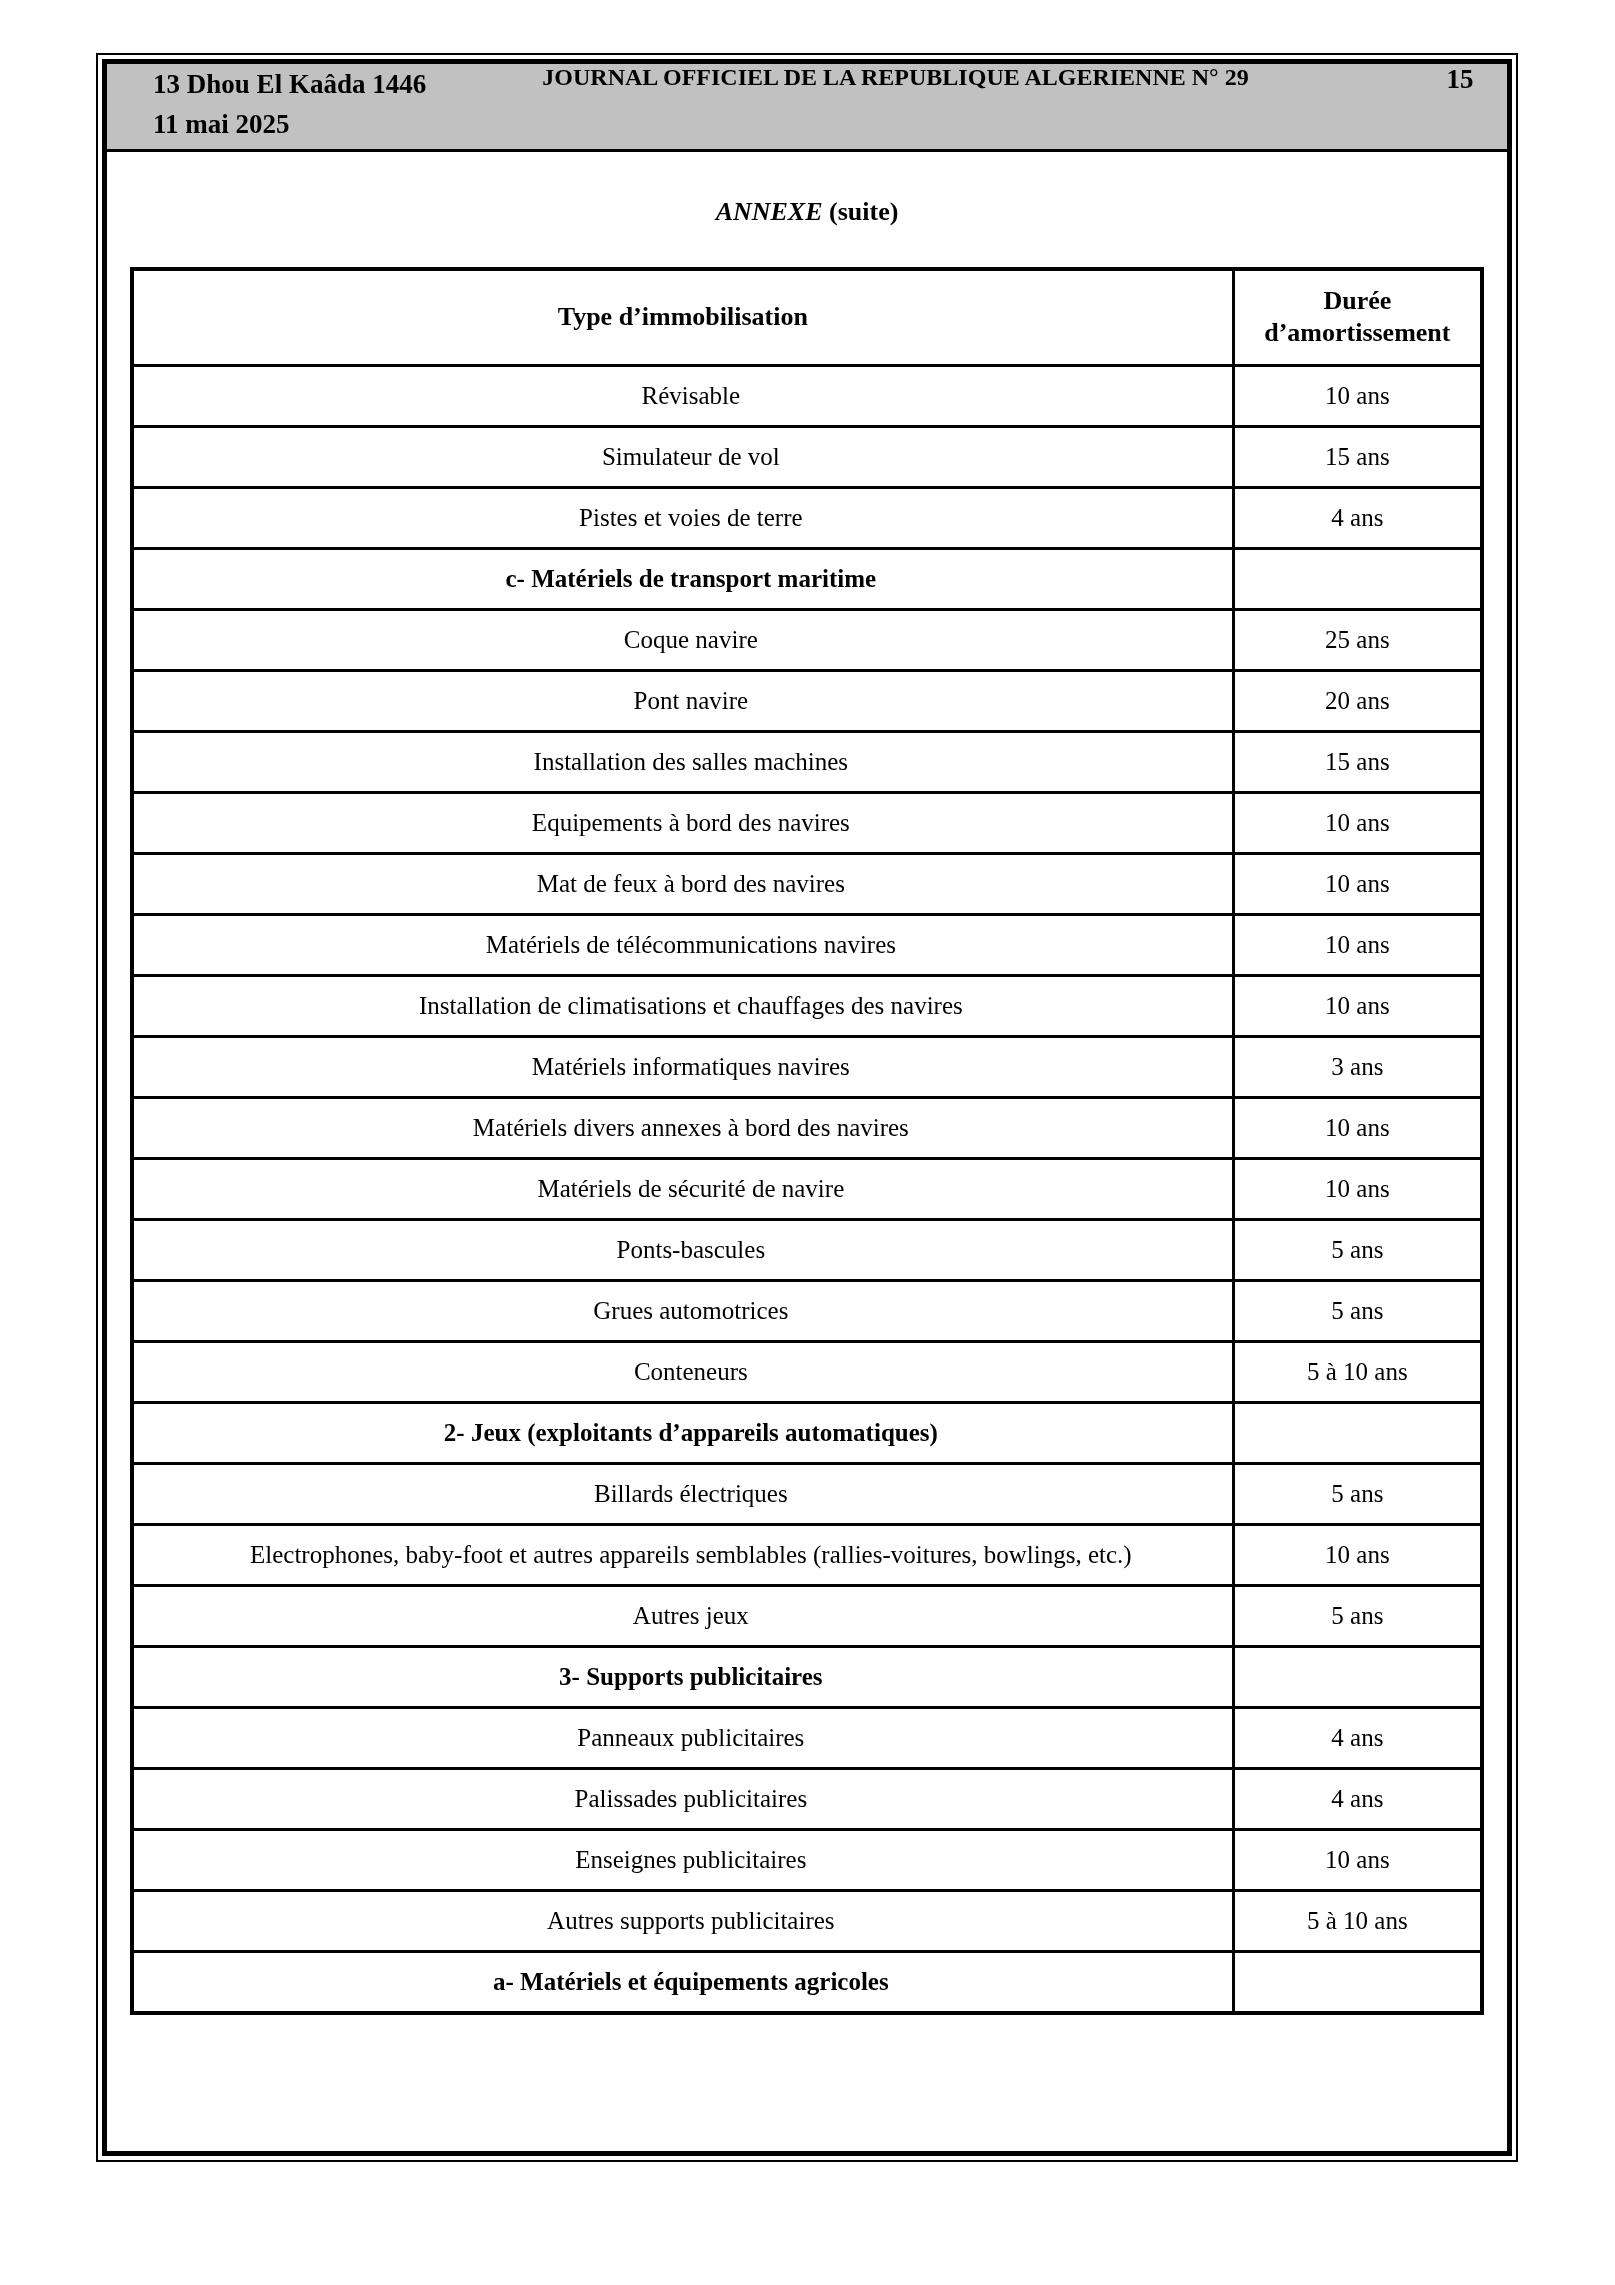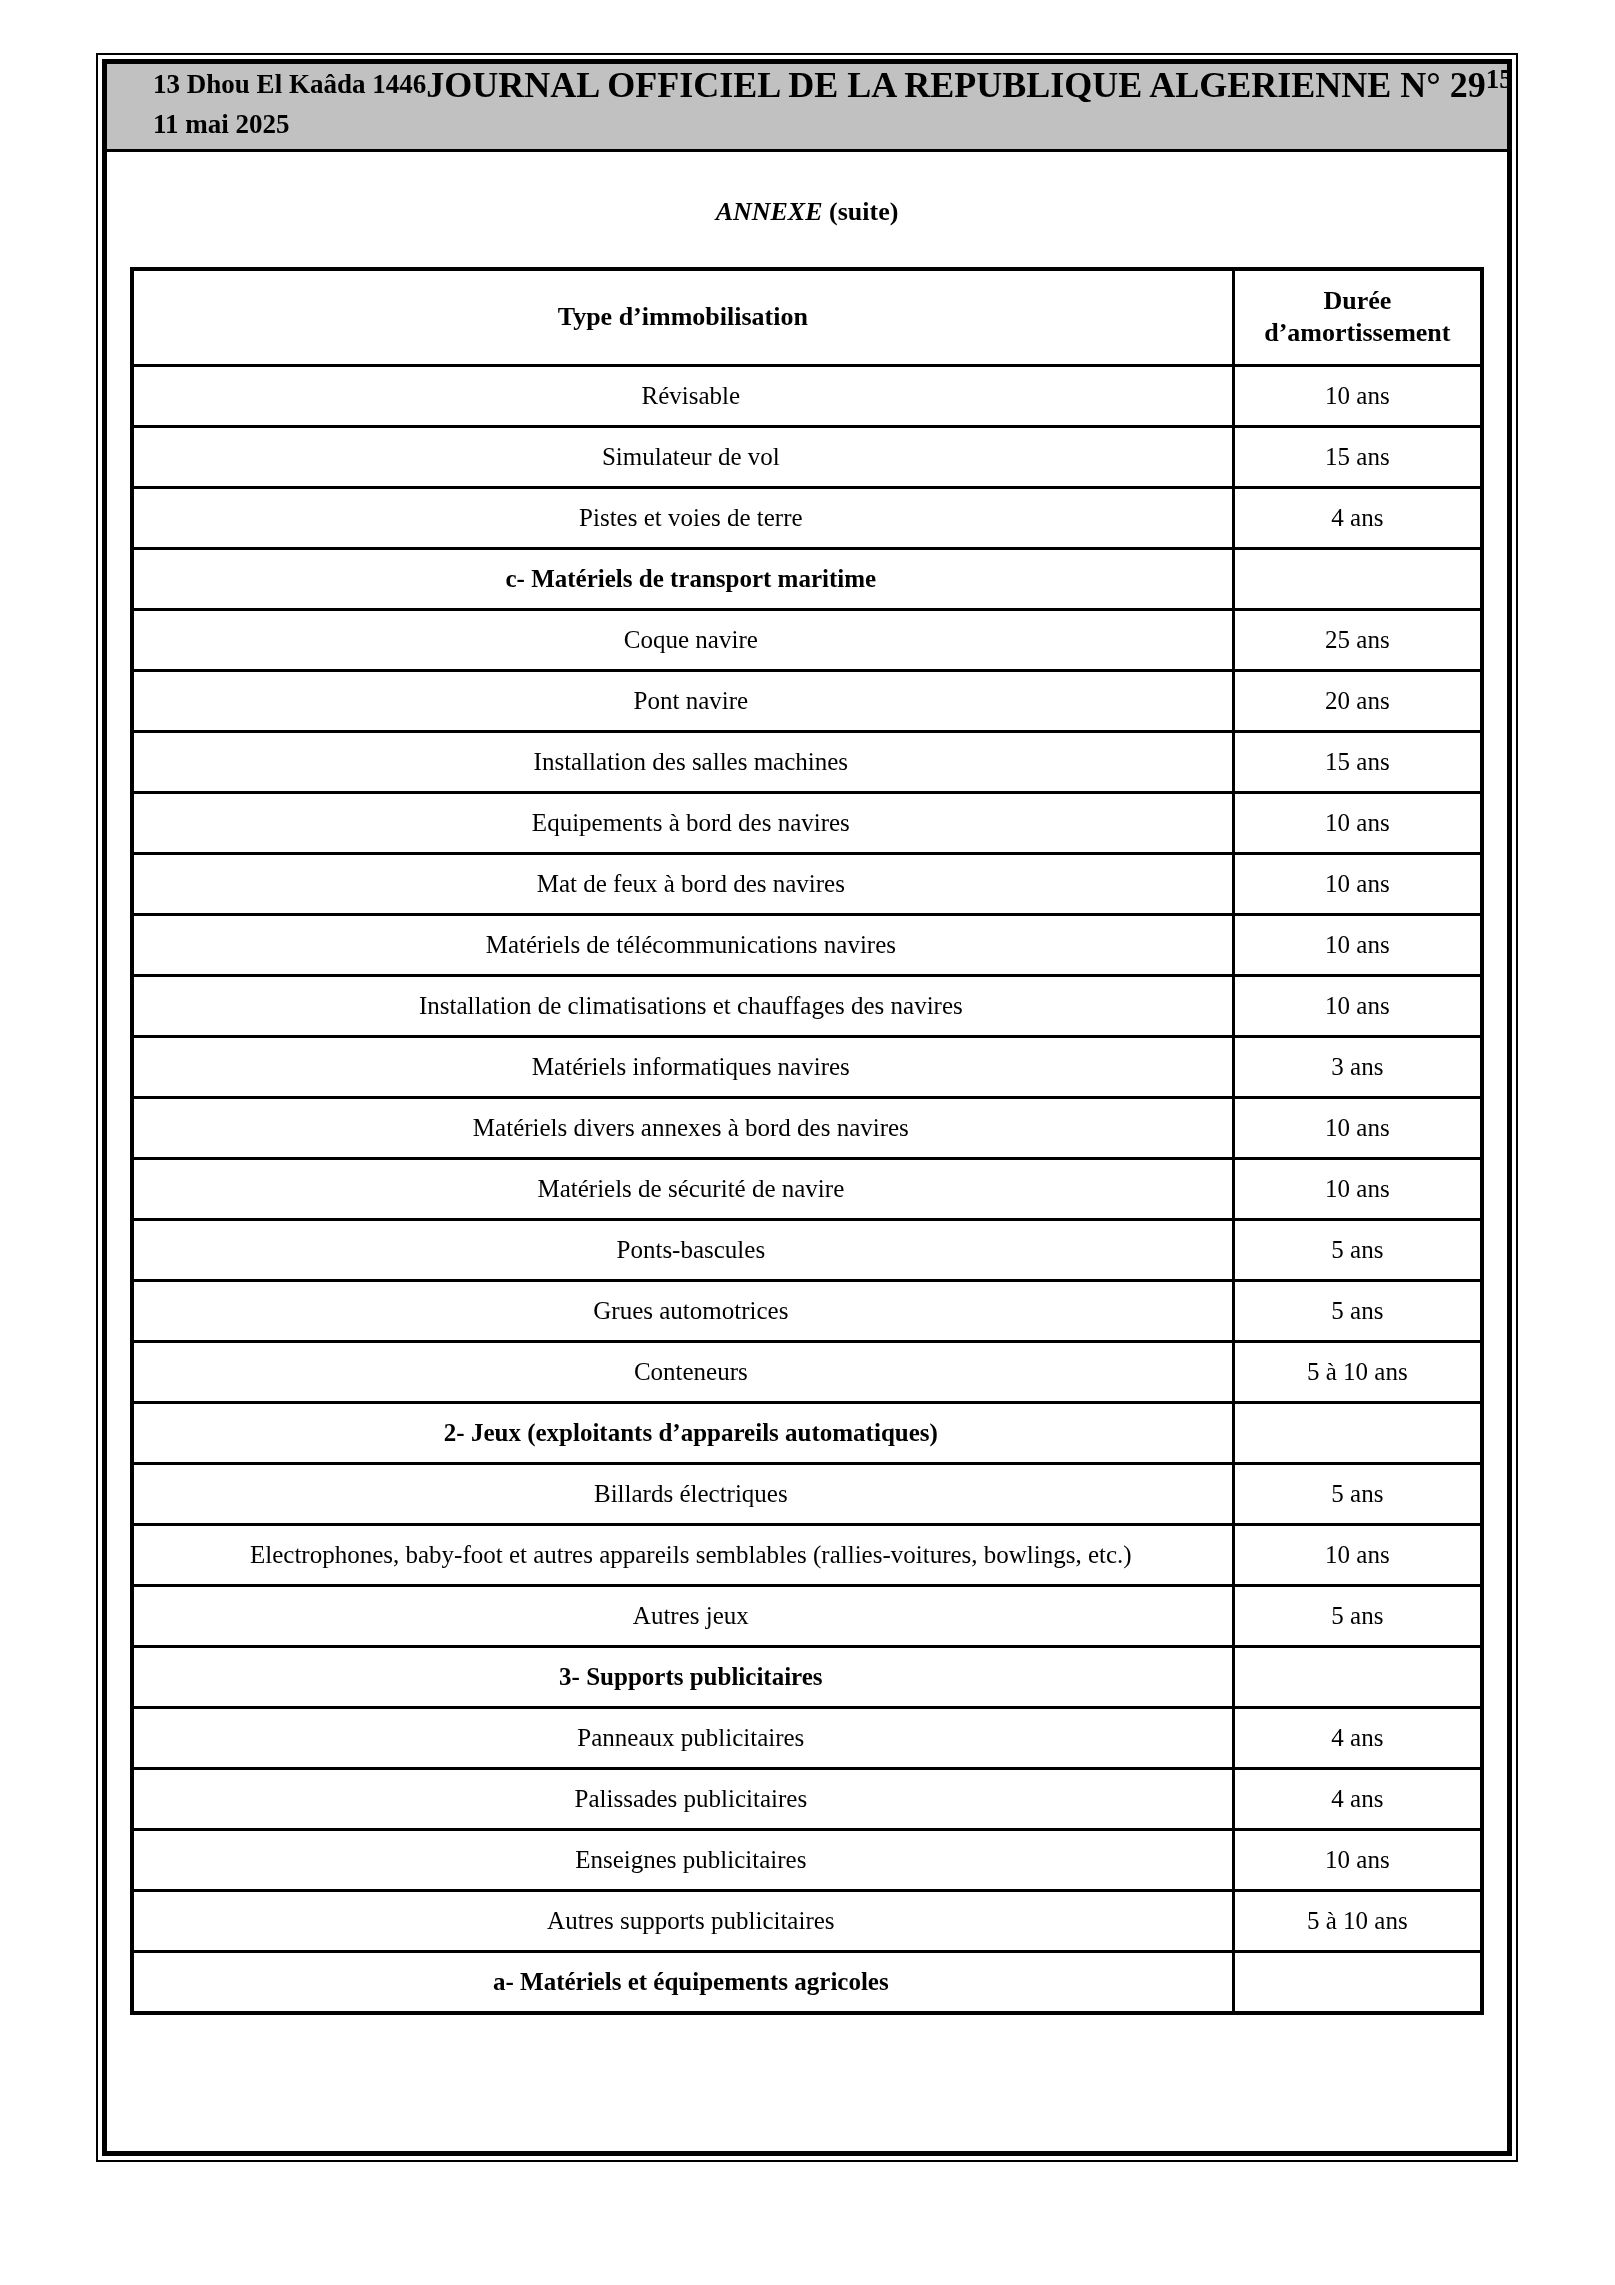--- a/index.html
+++ b/index.html
@@ -38,21 +38,21 @@
     padding-left: 14.5px;
     font-weight: bold;
     font-size: 27px;
     line-height: 40px;
     white-space: nowrap;
   }
   .head-title {
     flex: 1;
     text-align: center;
     font-weight: bold;
-    font-size: 36px;
+    font-size: 24px;
     white-space: nowrap;
   }
   .head-pagenum {
     width: 199px;
     text-align: right;
     padding-right: 34px;
     font-weight: bold;
     font-size: 27px;
   }
 

